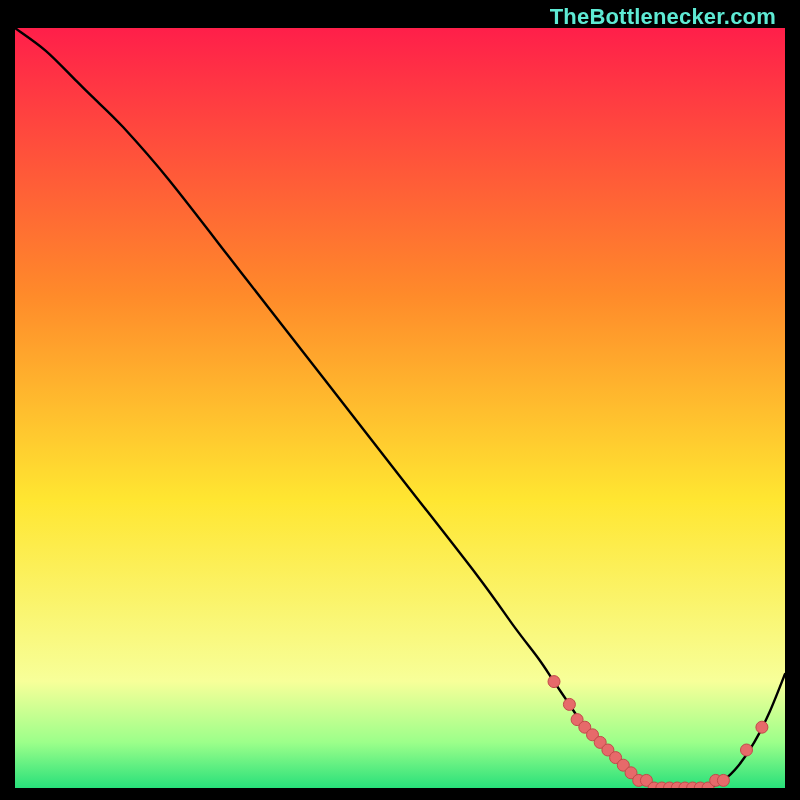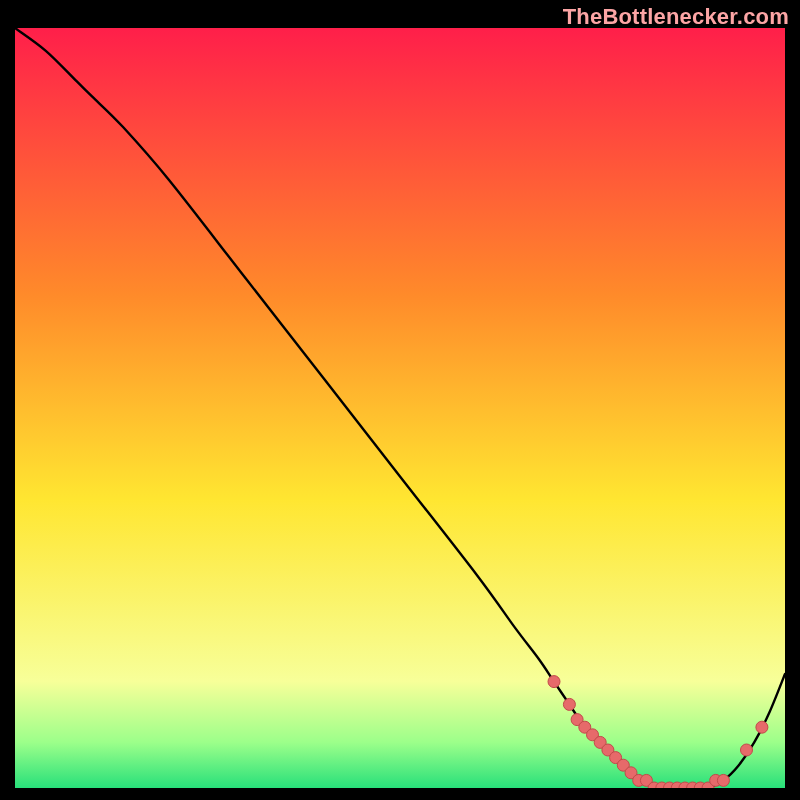--- a/index.html
+++ b/index.html
@@ -33,25 +33,25 @@
   .curve-layer {
     position: absolute;
     left: 0;
     top: 0;
     width: 100%;
     height: 100%;
   }
   .watermark {
     position: absolute;
     top: 4px;
-    right: 11px;
+    right: 24px;
     font-family: Arial, Helvetica, sans-serif;
     font-size: 22px;
     font-weight: 600;
-    color: #fca5a5;
+    color: #5eead4;
     letter-spacing: 0.2px;
   }
 </style>
 </head>
 <body>
 
 <div class="stage">
   <div class="watermark">TheBottlenecker.com</div>
 
   <div class="plot">

